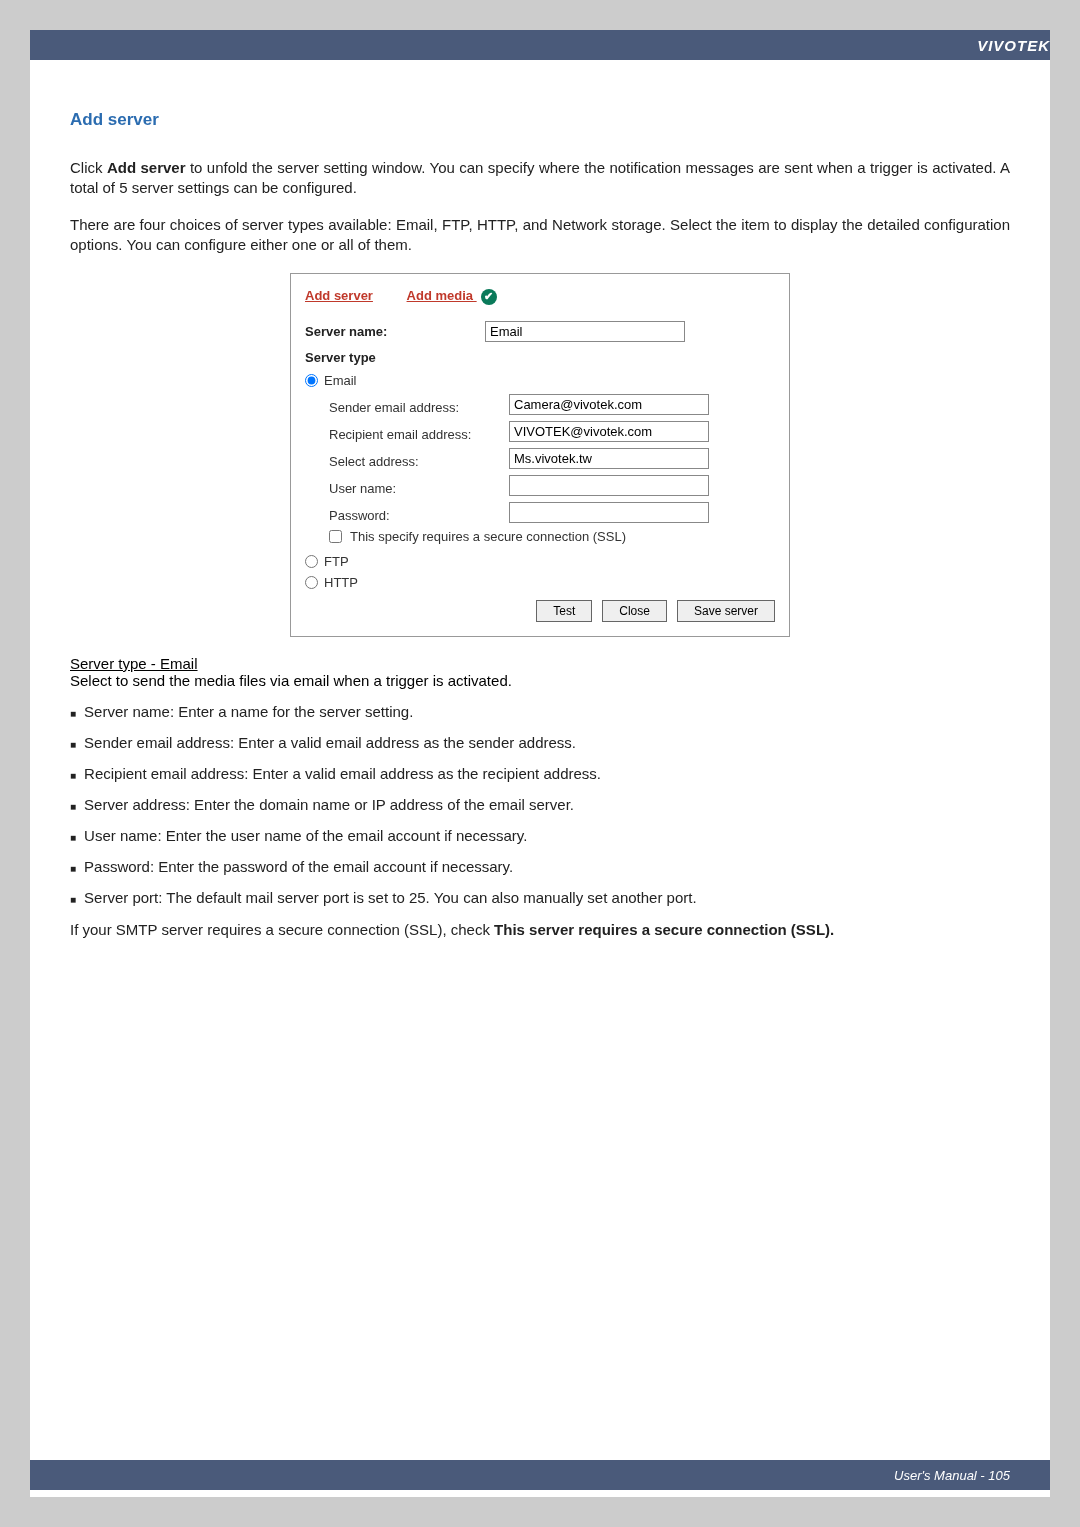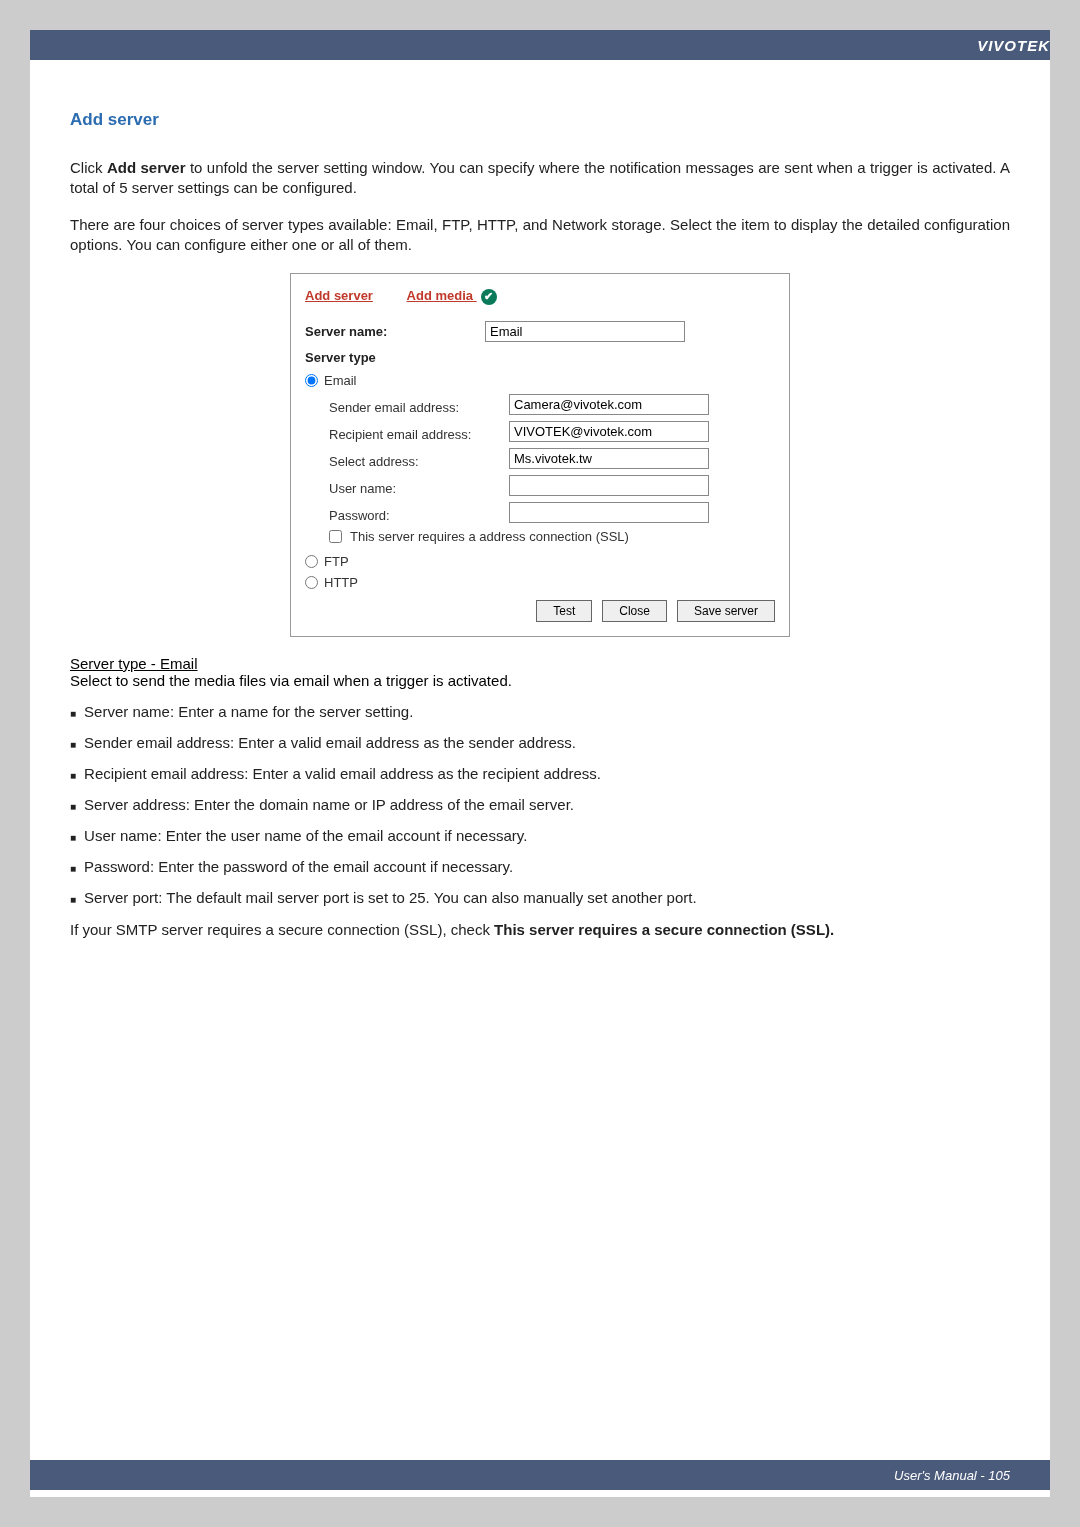--- a/index.html
+++ b/index.html
@@ -197,21 +197,21 @@
           <input class="field-input" value="" style="">
         </div>
         <div class="field-row">
           <span class="field-label">Password:</span>
           <input class="field-input" type="password" value="" style="">
         </div>
       </div>
 
       <div class="ssl-row">
         <input type="checkbox" style="">
-        <span>This server requires a address connection (SSL)</span>
+        <span>This specify requires a secure connection (SSL)</span>
       </div>
 
       <div class="radio-row">
         <input type="radio" style="">
         <span>FTP</span>
       </div>
       <div class="radio-row">
         <input type="radio" style="">
         <span>HTTP</span>
       </div>

